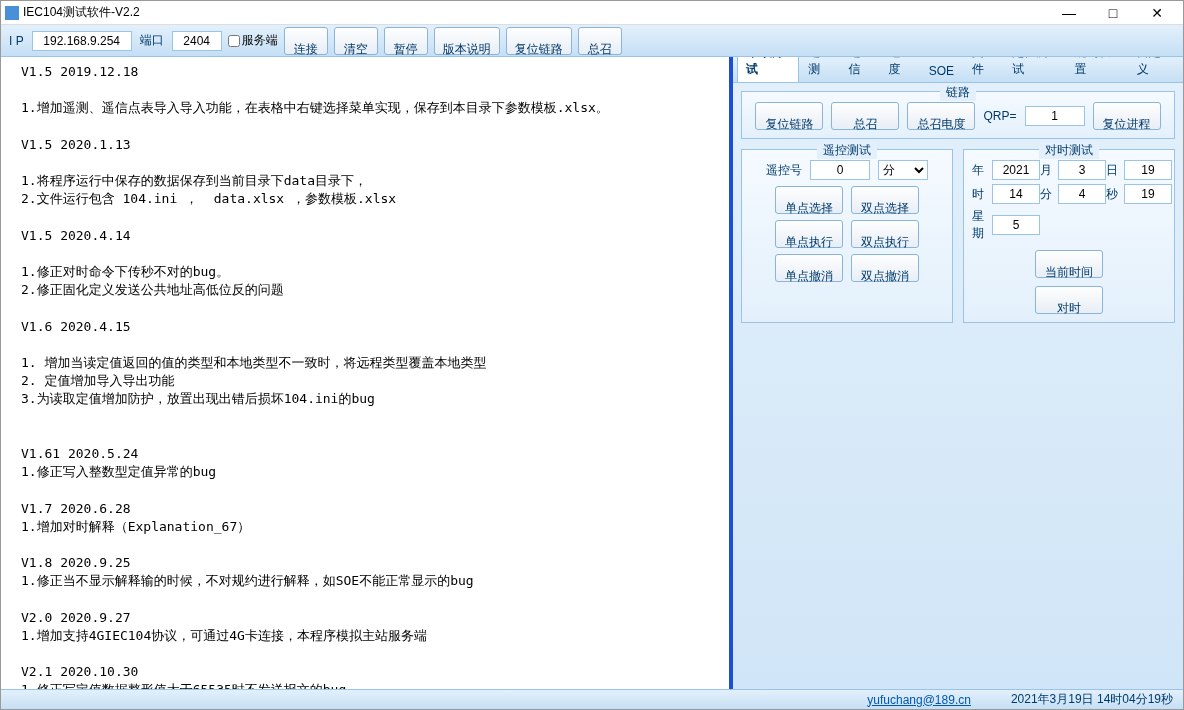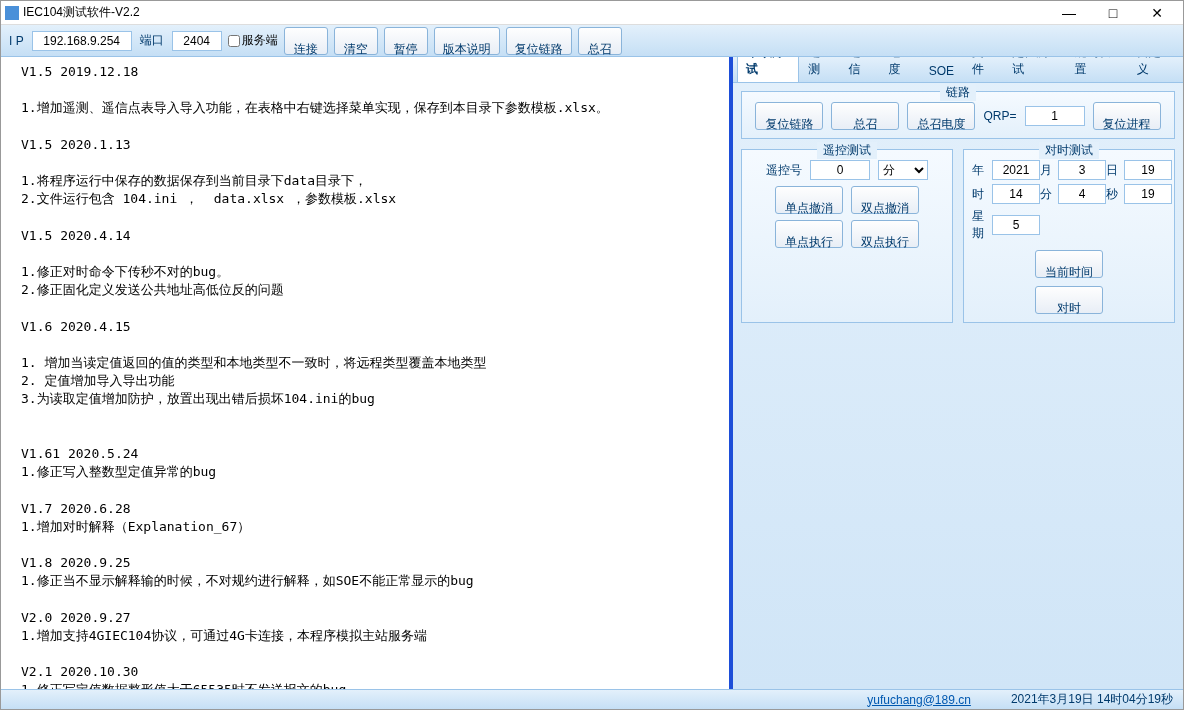--- a/index.html
+++ b/index.html
@@ -152,26 +152,30 @@
           <div class="fieldset">
             <div class="fieldset-legend">遥控测试</div>
             <div class="row">
               <span class="fld-label">遥控号</span>
               <input class="fld-input" value="0" style="">
               <select class="fld-select">
                 <option>分</option>
               </select>
             </div>
             <div class="row">
+              <button class="btn">单点选择</button>
+              <button class="btn">双点选择</button>
+            </div>
+            <div class="row">
+              <button class="btn">单点执行</button>
+              <button class="btn">双点执行</button>
+            </div>
+            <div class="row">
               <button class="btn">单点撤消</button>
               <button class="btn">双点撤消</button>
-            </div>
-            <div class="row">
-              <button class="btn">单点执行</button>
-              <button class="btn">双点执行</button>
             </div>
           </div>
 
           <div class="fieldset">
             <div class="fieldset-legend">对时测试</div>
             <div class="time-grid">
               <span class="fld-label">年</span>
               <input class="fld-input" value="2021" style="">
               <span class="fld-label">月</span>
               <input class="fld-input" value="3" style="">

